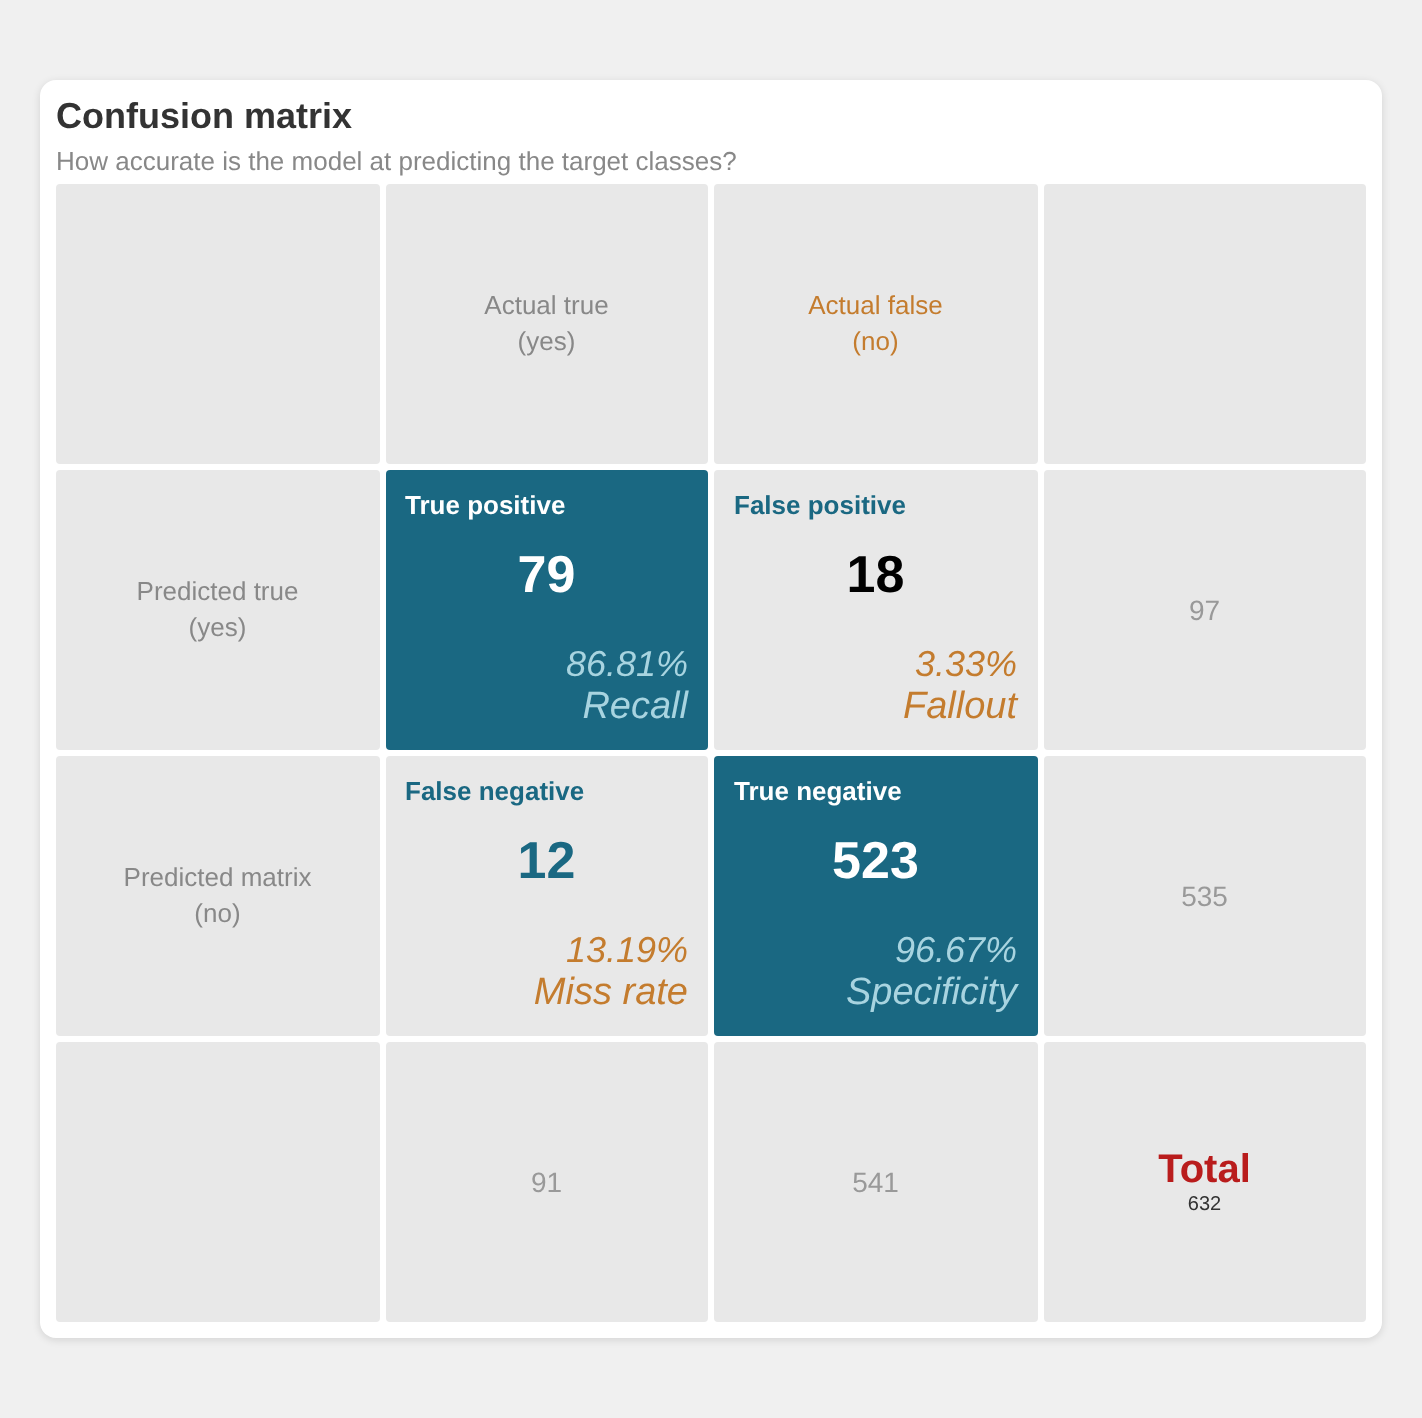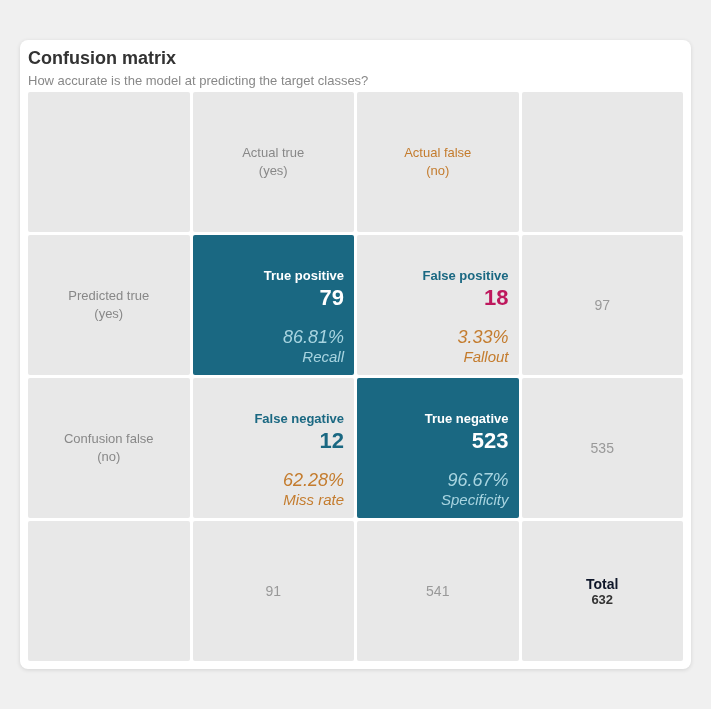--- a/index.html
+++ b/index.html
@@ -59,75 +59,73 @@
     .cell-label {
       font-size: 13px;
       color: #888;
       line-height: 1.4;
     }
     .cell-main-label {
       font-size: 13px;
       font-weight: 600;
       color: #444;
       align-self: flex-start;
-      text-align: right;
-      width: 100%;
-      margin-top: 23px;
+      text-align: left;
+      width: 100%;
     }
     .cell-main-label.white {
       color: #fff;
     }
     .cell-count {
-      font-size: 22px;
+      font-size: 26px;
       font-weight: 700;
       color: #333;
       align-self: flex-start;
-      text-align: right;
-      width: 100%;
-      margin-top: 2px;
+      text-align: center;
+      width: 100%;
+      margin-top: 12px;
     }
     .cell-count.white {
       color: #fff;
     }
     .cell-percent {
       font-size: 18px;
       font-style: italic;
       color: #c47c2e;
       align-self: flex-end;
       text-align: right;
       width: 100%;
       margin-top: auto;
     }
     .cell-percent.white {
       color: #a8d4e0;
     }
     .cell-metric {
-      font-size: 15px;
+      font-size: 19px;
       font-style: italic;
       color: #c47c2e;
       align-self: flex-end;
       text-align: right;
       width: 100%;
     }
     .cell-metric.white {
       color: #a8d4e0;
     }
     .cell-total {
       font-size: 14px;
       color: #999;
     }
     .cell-total-label {
-      font-size: 14px;
+      font-size: 20px;
       font-weight: 600;
-      color: #0f172a;
+      color: #b91c1c;
     }
     .cell-total-value {
-      font-size: 13px;
+      font-size: 10px;
       color: #333;
-      font-weight: bold;
     }
   </style>
 </head>
 <body>
 
 <div class="card">
   <div class="title">Confusion matrix</div>
   <div class="subtitle">How accurate is the model at predicting the target classes?</div>
 
   <div class="matrix">
@@ -154,38 +152,38 @@
       </span>
     </div>
     <div class="cell teal">
       <span class="cell-main-label white">True positive</span>
       <span class="cell-count white">79</span>
       <span class="cell-percent white">86.81%</span>
       <span class="cell-metric white">Recall</span>
     </div>
     <div class="cell empty">
       <span class="cell-main-label" style="color:#1a6882;">False positive</span>
-      <span class="cell-count" style="color:#be185d;">18</span>
+      <span class="cell-count" style="color:#000000;">18</span>
       <span class="cell-percent">3.33%</span>
       <span class="cell-metric">Fallout</span>
     </div>
     <div class="cell empty">
       <span class="cell-total">97</span>
     </div>
 
     <div class="cell empty">
       <span class="cell-label">
-        <span>Confusion false</span><br>
+        <span>Predicted matrix</span><br>
         <span>(no)</span>
       </span>
     </div>
     <div class="cell empty">
       <span class="cell-main-label" style="color:#1a6882;">False negative</span>
       <span class="cell-count" style="color:#1a6882;">12</span>
-      <span class="cell-percent">62.28%</span>
+      <span class="cell-percent">13.19%</span>
       <span class="cell-metric">Miss rate</span>
     </div>
     <div class="cell teal">
       <span class="cell-main-label white">True negative</span>
       <span class="cell-count white">523</span>
       <span class="cell-percent white">96.67%</span>
       <span class="cell-metric white">Specificity</span>
     </div>
     <div class="cell empty">
       <span class="cell-total">535</span>

